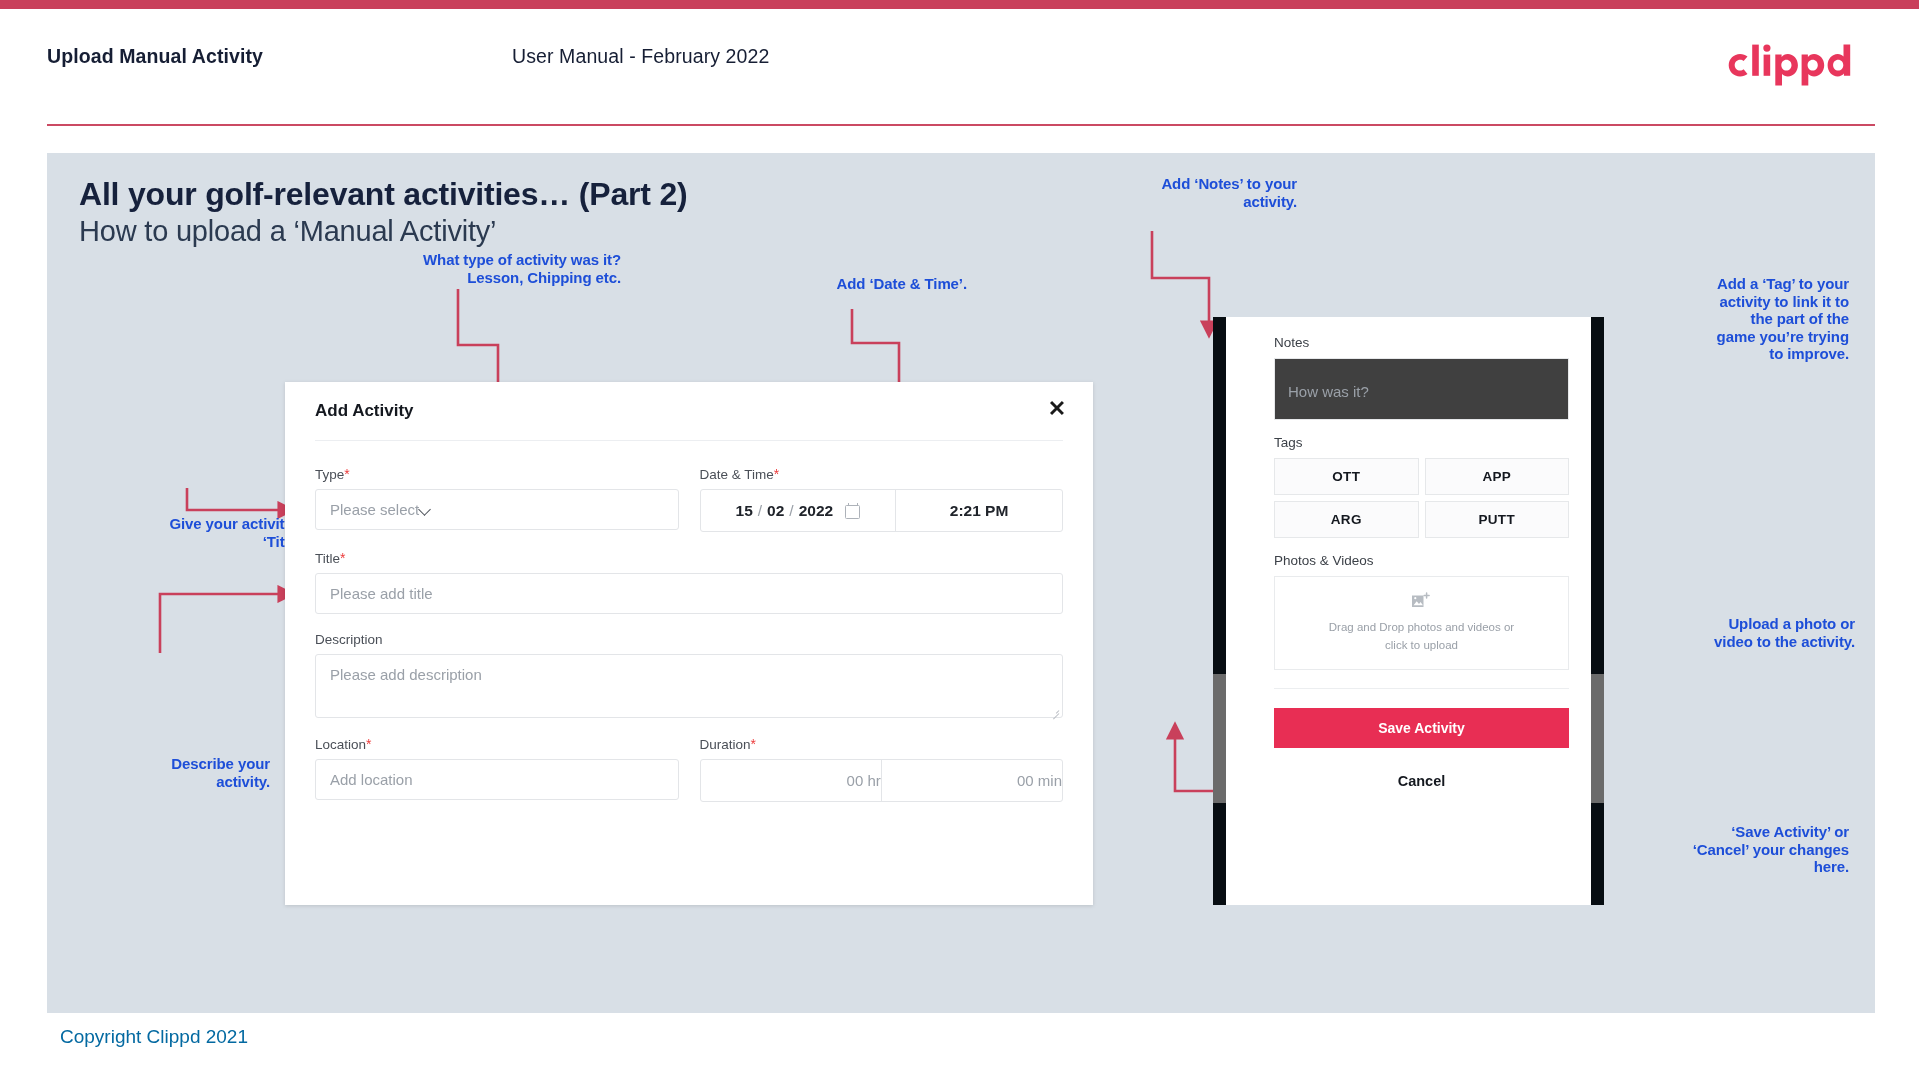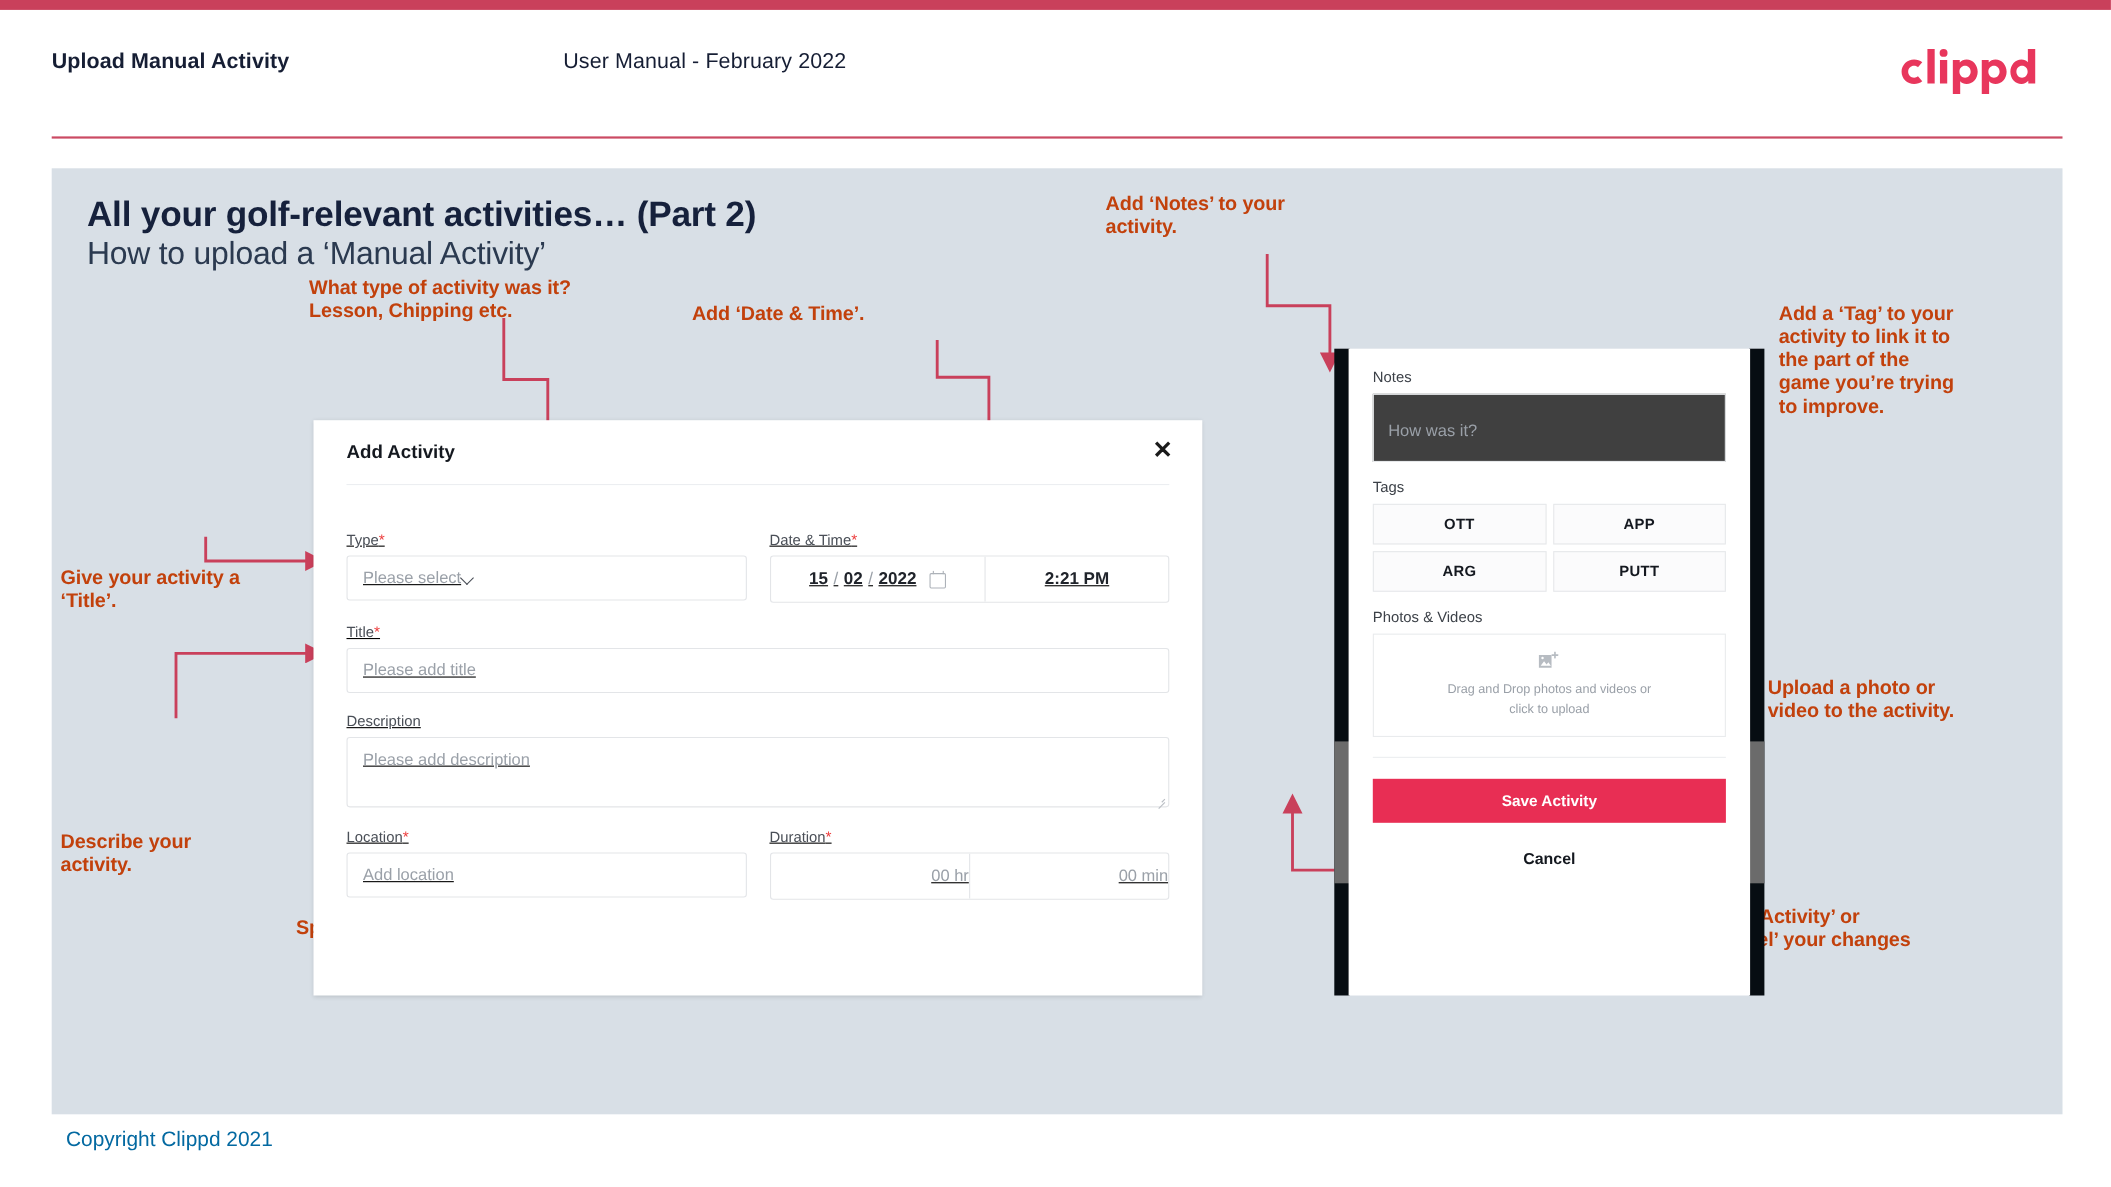--- a/index.html
+++ b/index.html
@@ -85,25 +85,25 @@
     font-size: 29px;
     font-weight: 400;
     color: #2b3a50;
     letter-spacing: -.2px;
     white-space: nowrap;
   }
 
   
   .anno {
     position: absolute;
-    color: #c2410c;
-    font-size: 18px;
+    color: #1d4ed8;
+    font-size: 15px;
     font-weight: 600;
     line-height: 1.17;
-    text-align: left;
+    text-align: right;
     letter-spacing: -.1px;
   }
 
   
   .arrows {
     position: absolute;
     left: 0; top: 0;
     width: 1828px; height: 860px;
     pointer-events: none;
   }
@@ -141,23 +141,22 @@
     position: absolute;
     left: 30px; top: 58px;
     width: 748px; height: 1px;
     background: #eceef1;
   }
 
   .dlg-body {
     position: absolute;
     left: 0; top: 58px;
     right: 0; bottom: 0;
-    padding: 42px 30px 0 30px;
+    padding: 26px 30px 0 30px;
     box-sizing: border-box;
-    text-decoration: underline;
   }
 
   .fld-label {
     font-size: 13.5px;
     color: #4a4f57;
     margin-bottom: 7px;
     font-weight: 400;
   }
   .req { color: #ec3b3b; font-size: 14px; }
 
@@ -319,21 +318,21 @@
   .bezel.left { left: 0; }
   .bezel.right { right: 0; }
   .bezel .track {
     position: absolute;
     left: 0;
     width: 14px;
     background: #6b6b6b;
   }
   .bezel .track.a { top: 357px; height: 129px; }
 
-  .ph-pad { padding: 18px 22px 0 22px; }
+  .ph-pad { padding: 18px 22px 0 22px; margin-left: 26px; }
   .ph-label {
     font-size: 13.5px;
     color: #3c4148;
     margin-bottom: 8px;
   }
   .ph-notes {
     height: 62px;
     border: 1px solid #e6e8ea;
     background: #404040;
     padding: 24px 13px;

